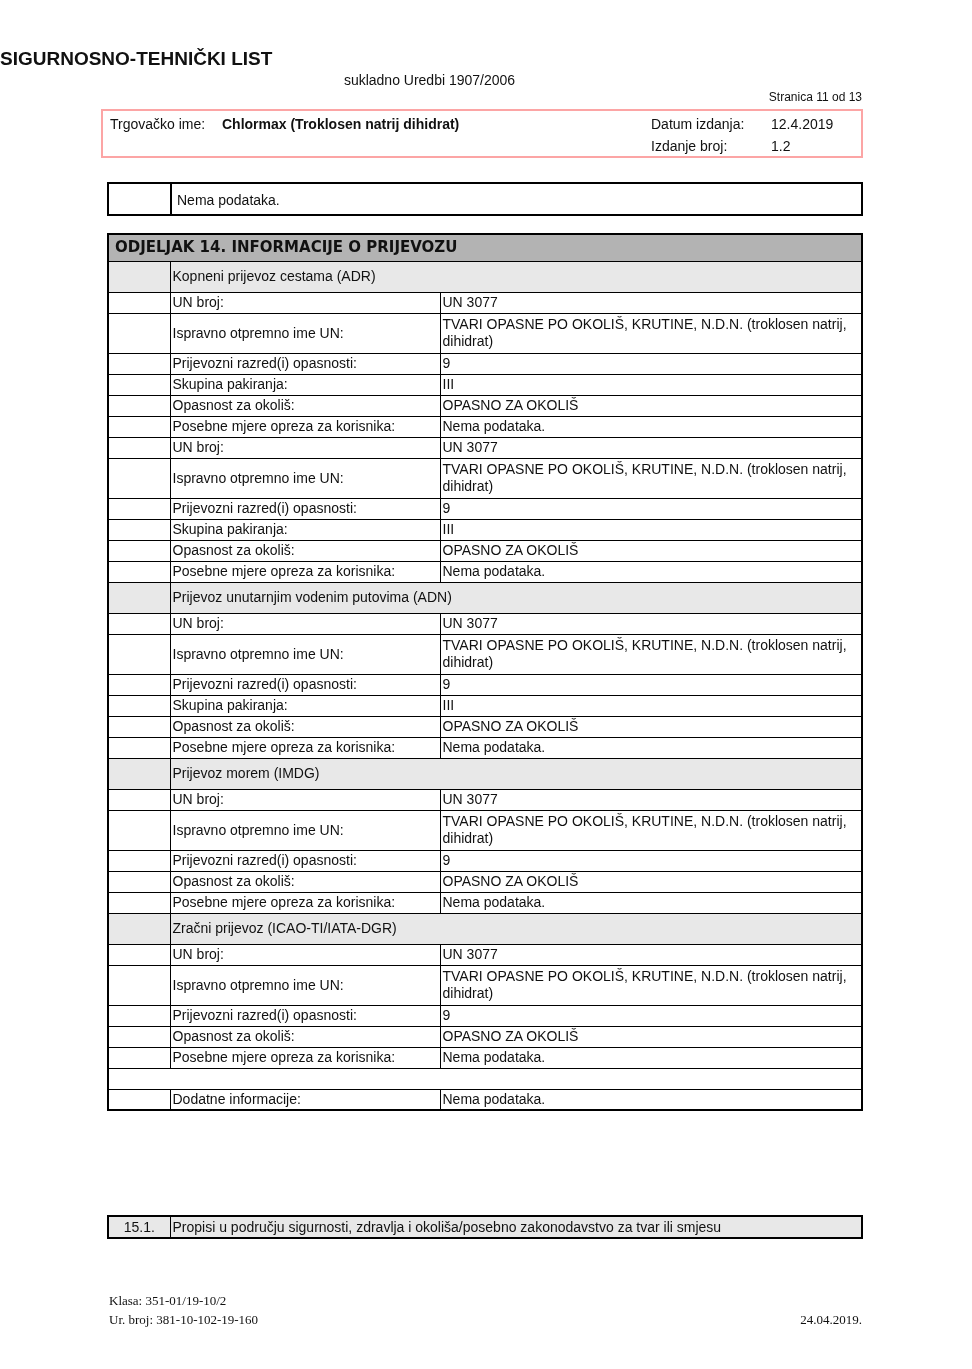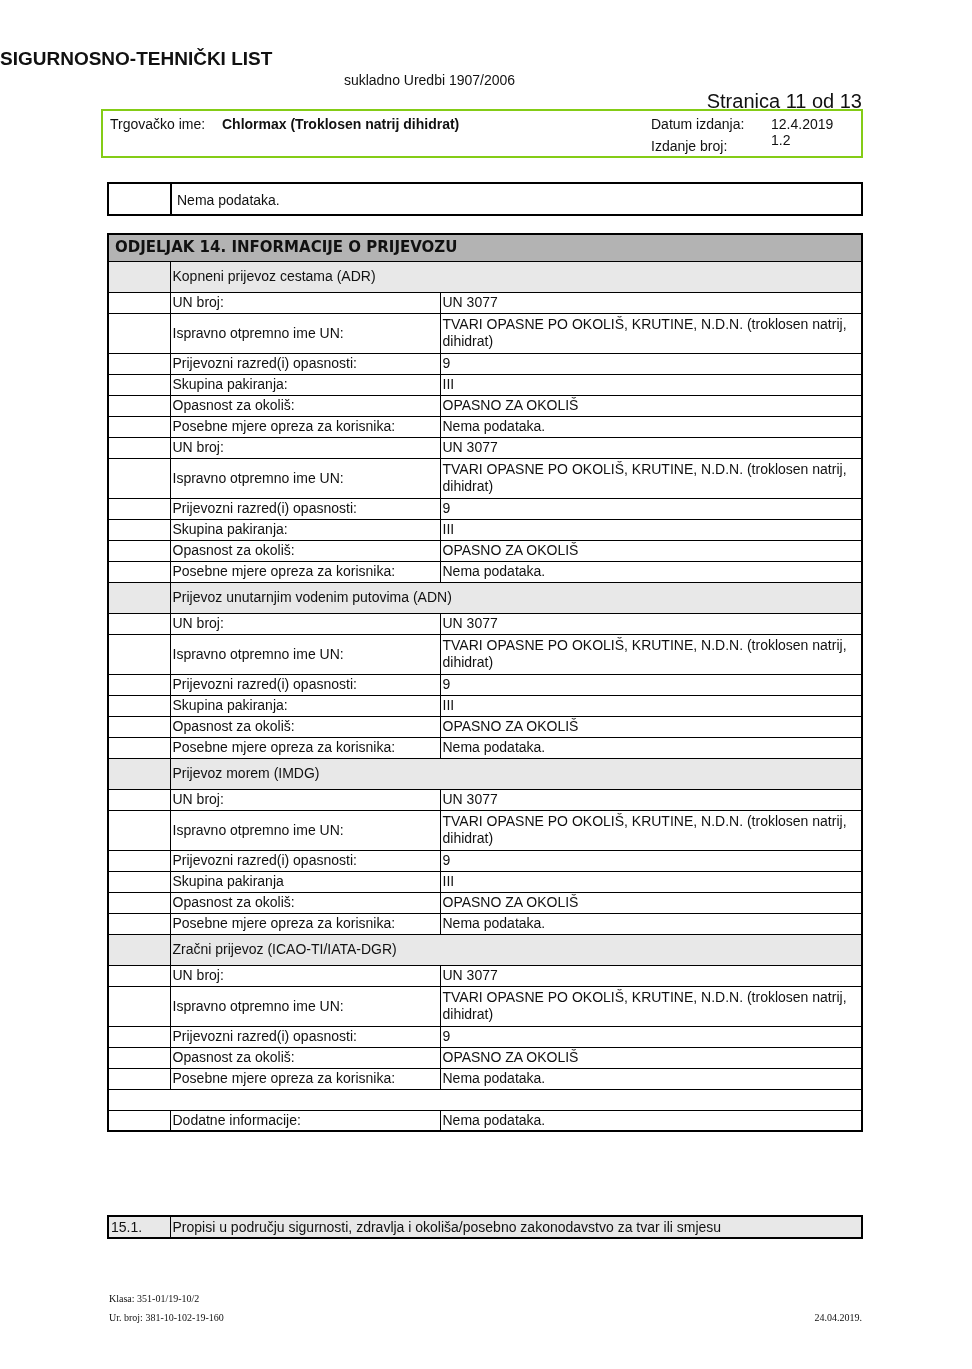--- a/index.html
+++ b/index.html
@@ -11,64 +11,64 @@
   .title {
     position: absolute; top: 48px; left: 0; width: 972px; text-align: left;
     font-size: 19px; font-weight: bold; letter-spacing: 0px;
     font-family: "Liberation Sans", sans-serif;
   }
   .subtitle {
     position: absolute; top: 72px; left: 0; width: 859px; text-align: center;
     font-size: 14px; font-family: "Liberation Sans", sans-serif;
   }
   .pageno {
-    position: absolute; top: 90px; right: 110px; font-size: 20px;
+    position: absolute; top: 90px; right: 110px; font-size: 12px;
     font-family: "Liberation Sans", sans-serif;
   }
   .header-box {
     position: absolute; top: 109px; left: 101px; width: 762px; height: 49px;
-    border: 2px solid #84cc16; font-family: "Liberation Sans", sans-serif; font-size: 14px;
+    border: 2px solid #fca5a5; font-family: "Liberation Sans", sans-serif; font-size: 14px;
   }
   .header-box .lbl { position: absolute; left: 7px; top: 5px; }
   .header-box .prod { position: absolute; left: 119px; top: 5px; font-weight: bold; }
   .header-box .dl1 { position: absolute; left: 548px; top: 5px; }
   .header-box .dv1 { position: absolute; left: 668px; top: 5px; }
   .header-box .dl2 { position: absolute; left: 548px; top: 27px; }
-  .header-box .dv2 { position: absolute; left: 668px; top: 21px; }
+  .header-box .dv2 { position: absolute; left: 668px; top: 27px; }
 
   .nema-box {
     position: absolute; top: 182px; left: 107px; width: 756px; height: 34px;
     border: 2px solid #000; font-family: "Liberation Sans", sans-serif; font-size: 14px;
   }
   .nema-box .divider { position: absolute; left: 61px; top: 0; bottom: 0; border-left: 2px solid #000; }
   .nema-box .txt { position: absolute; left: 68px; top: 8px; }
 
   table.sec {
     position: absolute; left: 107px; width: 756px;
     border-collapse: collapse; font-family: "Liberation Sans", sans-serif; font-size: 14px;
     border: 2px solid #000;
   }
   table.sec td { border: 1.5px solid #000; padding: 0 2px; vertical-align: middle; line-height: 17px; }
-  table.sec td.c0 { width: 62px; }
+  table.sec td.c0 { width: 62px; text-align: center; }
   table.sec td.c1 { width: 270px; }
   table.sec tr.sec-head td {
     background: #b3b3b3; font-weight: bold; font-family: "DejaVu Sans", sans-serif;
     font-size: 15px; height: 27px; padding-left: 6px; border-bottom: 1.5px solid #000;
   }
   table.sec tr.mode-head td { background: #e8e8e8; height: 31px; }
   table.sec tr.row td { height: 21px; }
   table.sec tr.row.tall td { height: 40px; }
   table.sec tr.row.xtall td { height: 58px; }
   table.sec tr.blank td { height: 21px; }
   table.sec tr.sub td { background: #e8e8e8; height: 22px; }
 
   #t14 { top: 233px; }
   #t15 { top: 1215px; }
 
-  .footer { position: absolute; font-family: "Liberation Serif", serif; font-size: 10px; }
+  .footer { position: absolute; font-family: "Liberation Serif", serif; font-size: 13px; }
   .f1 { top: 1293px; left: 109px; }
   .f2 { top: 1312px; left: 109px; }
   .f3 { top: 1312px; right: 110px; }
 </style>
 </head>
 <body>
 
 <div class="title">SIGURNOSNO-TEHNIČKI LIST</div>
 <div class="subtitle">sukladno Uredbi 1907/2006</div>
 <div class="pageno">Stranica 11 od 13</div>
@@ -204,25 +204,20 @@
         <td class="c1">Ispravno otpremno ime UN:</td>
         <td>TVARI OPASNE PO OKOLIŠ, KRUTINE, N.D.N. (troklosen natrij, dihidrat)</td>
       </tr>
       <tr class="row">
         <td class="c0"></td>
         <td class="c1">Prijevozni razred(i) opasnosti:</td>
         <td>9</td>
       </tr>
       <tr class="row">
         <td class="c0"></td>
-        <td class="c1">Skupina pakiranja</td>
-        <td>III</td>
-      </tr>
-      <tr class="row">
-        <td class="c0"></td>
         <td class="c1">Opasnost za okoliš:</td>
         <td>OPASNO ZA OKOLIŠ</td>
       </tr>
       <tr class="row">
         <td class="c0"></td>
         <td class="c1">Posebne mjere opreza za korisnika:</td>
         <td>Nema podataka.</td>
       </tr>
       <tr class="mode-head">
         <td class="c0"></td>

